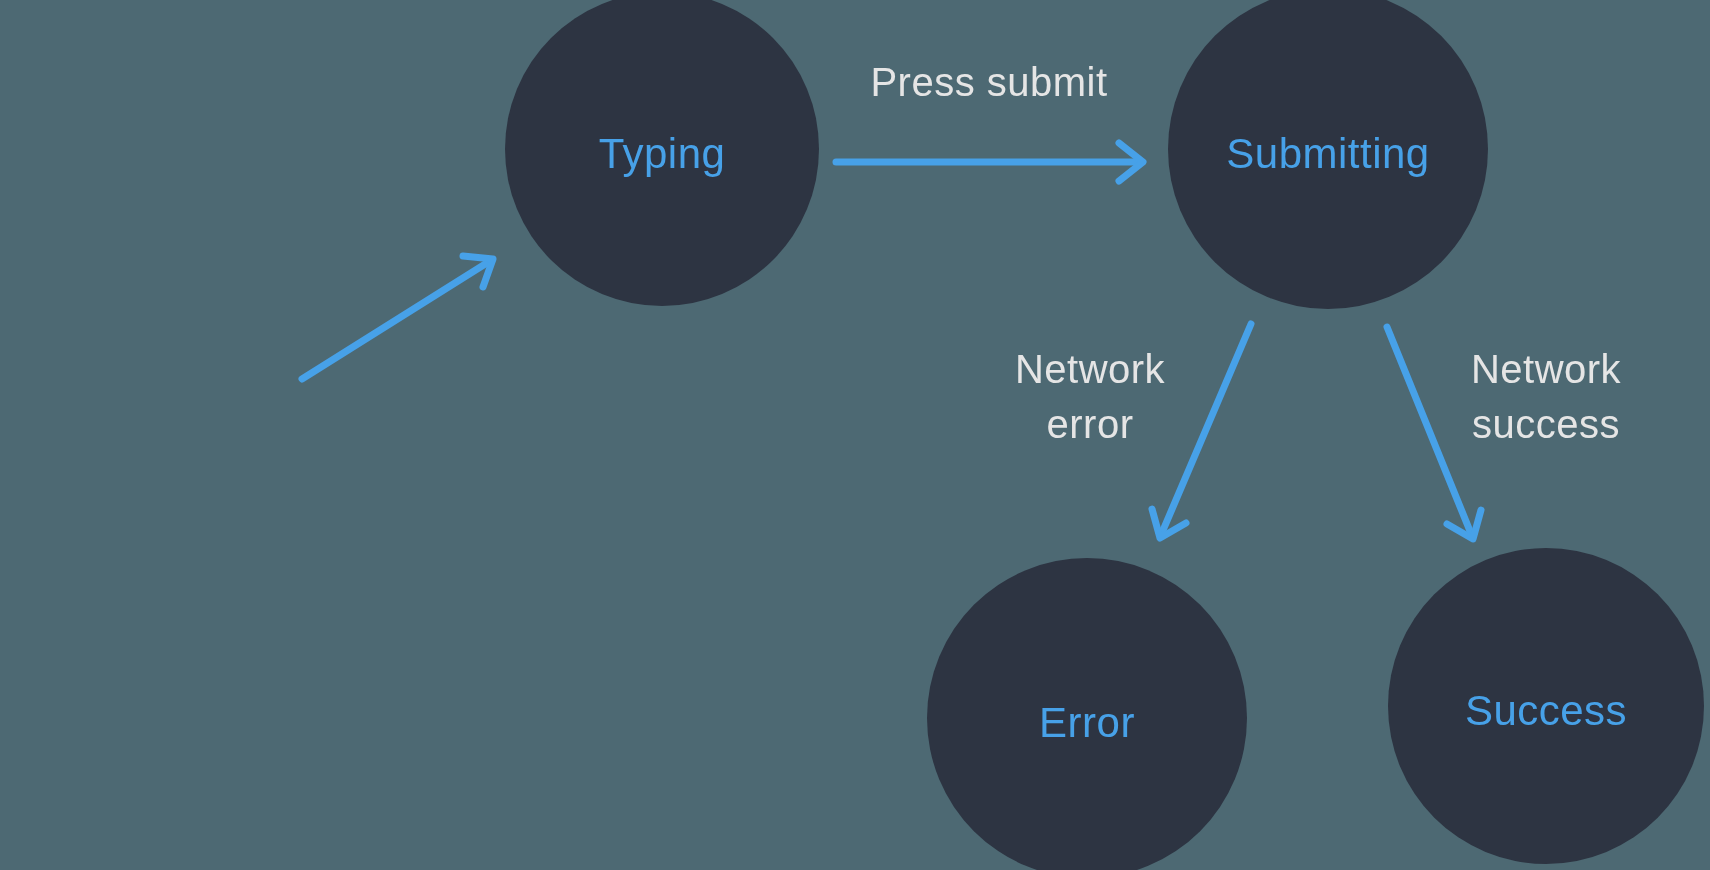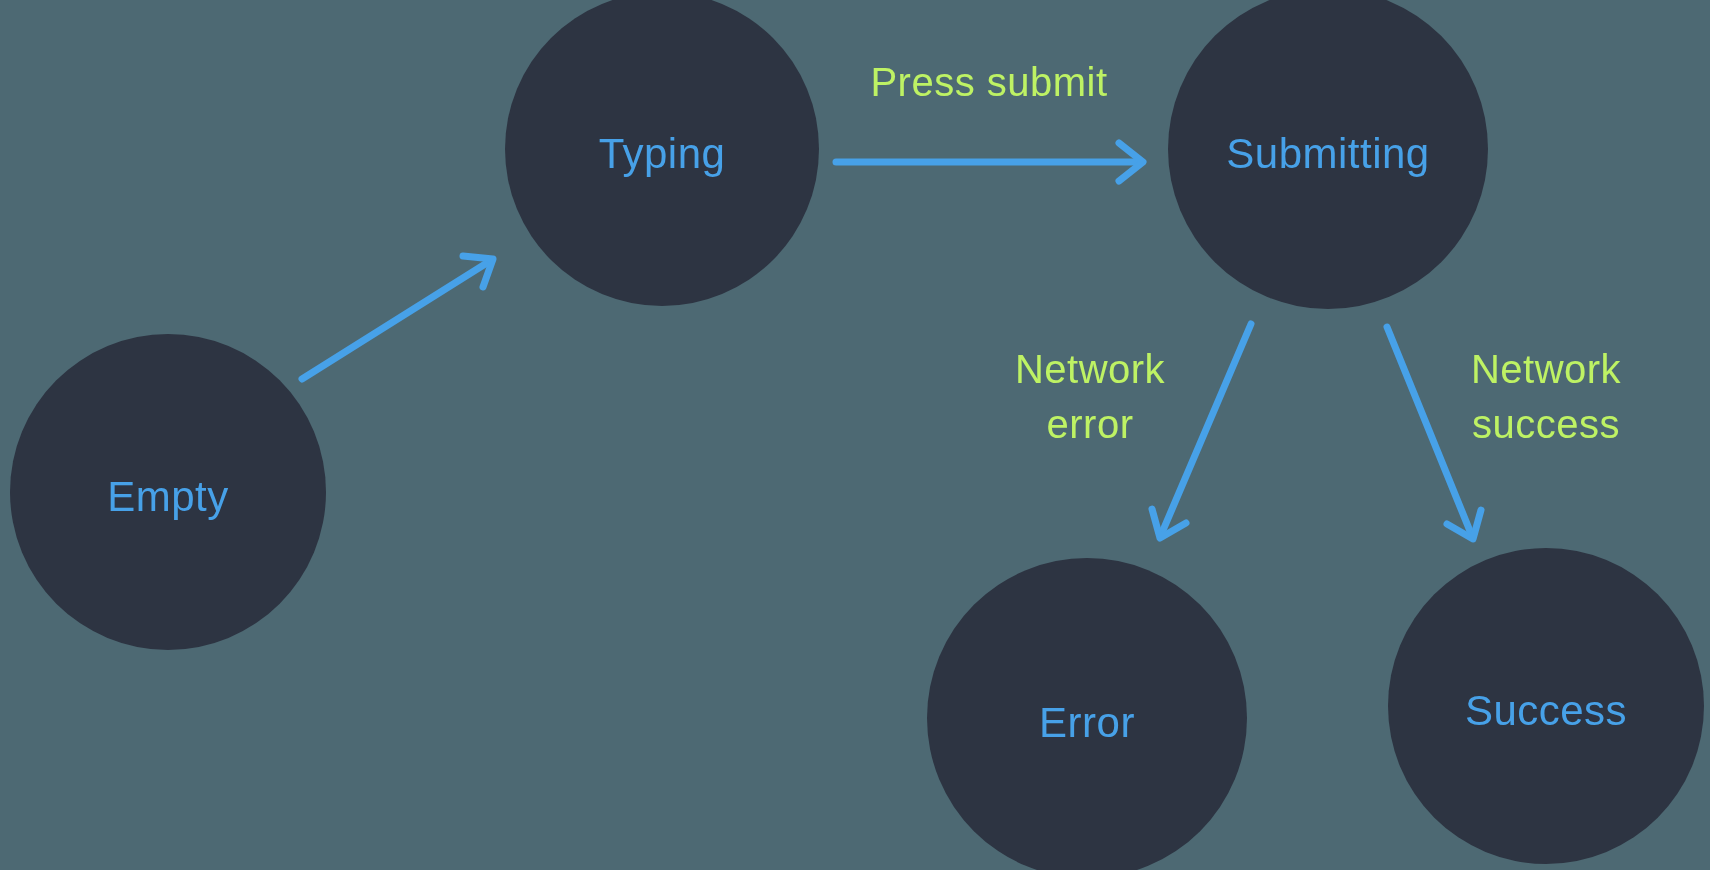--- a/index.html
+++ b/index.html
@@ -35,21 +35,21 @@
     white-space: nowrap;
   }
   .state-empty      { left: 10px;   top: 334px;  width: 316px; height: 316px; }
   .state-typing     { left: 505px;  top: -8px;   width: 314px; height: 314px; }
   .state-submitting { left: 1168px; top: -11px;  width: 320px; height: 320px; }
   .state-error      { left: 927px;  top: 558px;  width: 320px; height: 320px; }
   .state-success    { left: 1388px; top: 548px;  width: 316px; height: 316px; }
 
   .edge-label {
     position: absolute;
-    color: #bef264;
+    color: #e5e5e5;
     font-size: 40px;
     line-height: 55px;
     text-align: center;
     letter-spacing: 0.5px;
     white-space: nowrap;
   }
   .edge-label span { display: block; }
   .edge-label-start-typing    { left: 217px;  top: 180px; width: 220px; }
   .edge-label-press-submit    { left: 829px;  top: 55px;  width: 320px; }
   .edge-label-network-error   { left: 950px;  top: 342px; width: 280px; }
@@ -67,23 +67,20 @@
     fill: none;
     stroke-linecap: round;
     stroke-linejoin: round;
   }
 </style>
 </head>
 <body>
 
 <div class="canvas">
 
-  <div class="state state-empty">
-    <span class="label">Empty</span>
-  </div>
 
   <div class="state state-typing">
     <span class="label">Typing</span>
   </div>
 
   <div class="state state-submitting">
     <span class="label">Submitting</span>
   </div>
 
   <div class="state state-error">

